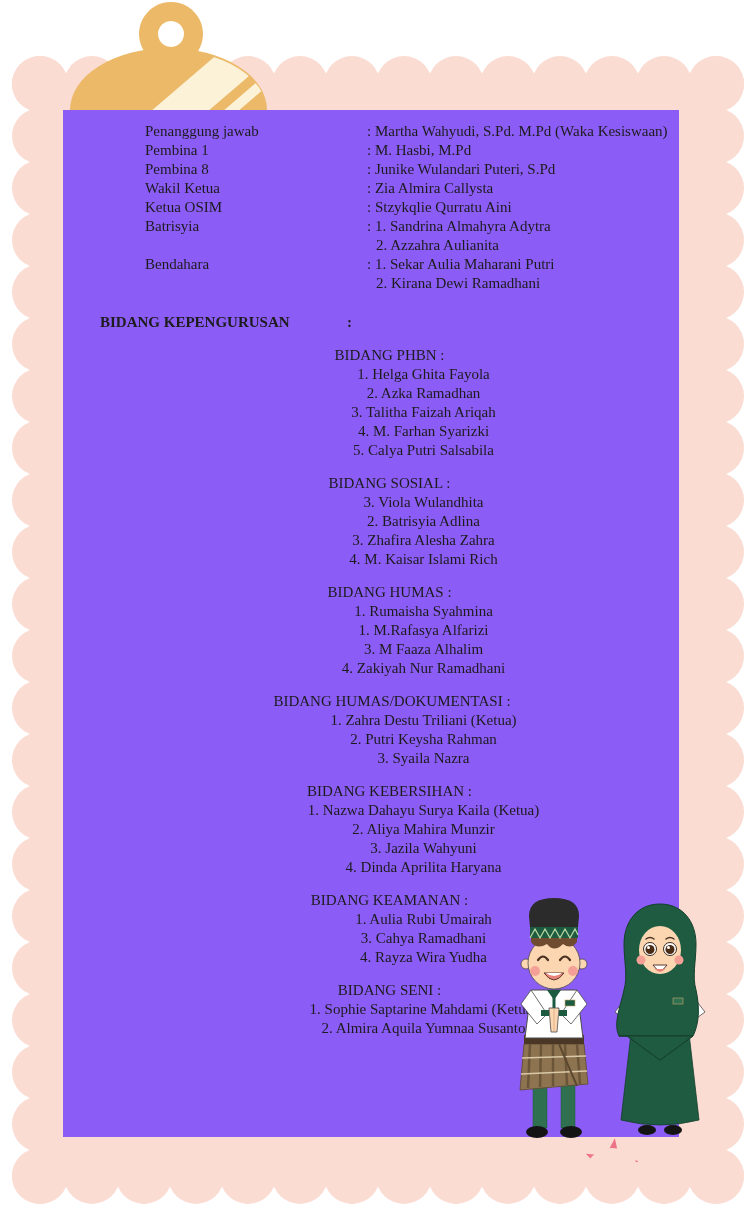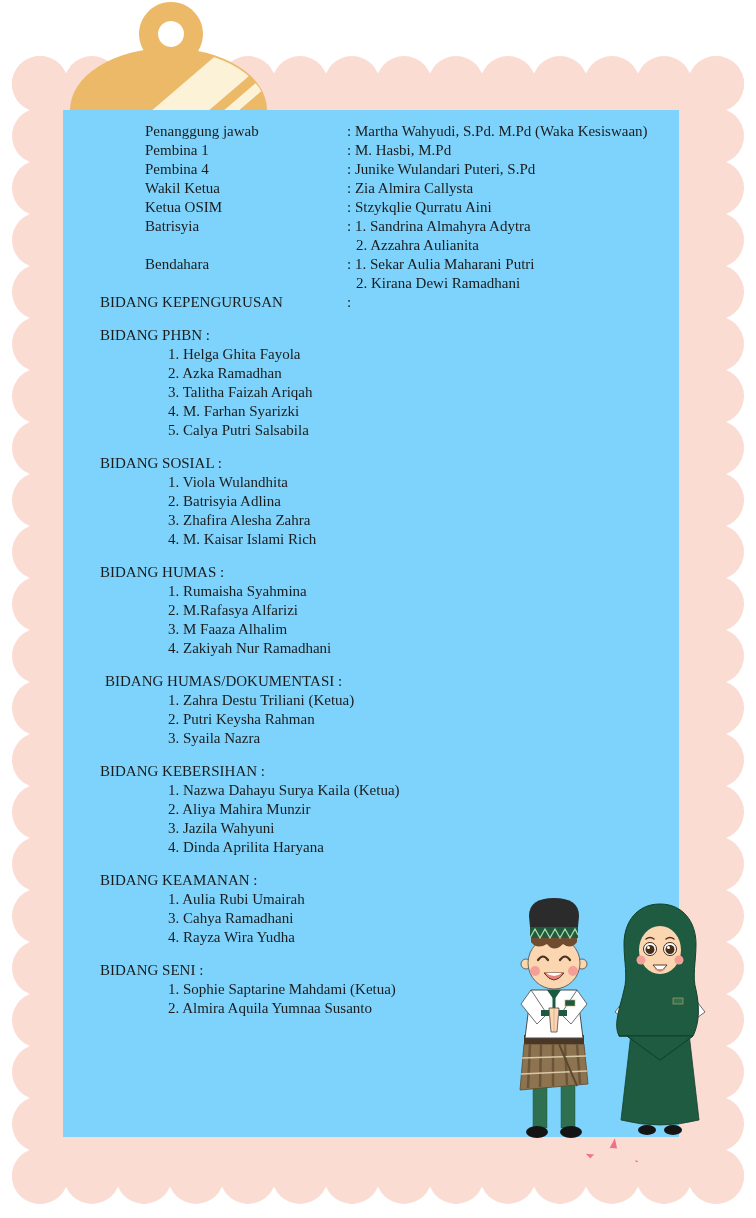--- a/index.html
+++ b/index.html
@@ -1,29 +1,29 @@
 <!DOCTYPE html>
 <html><head>
 <meta charset="utf-8">
 <style>
   html,body{margin:0;padding:0;background:#ffffff;}
   .page{position:relative;width:756px;height:1218px;background:#ffffff;overflow:hidden;
         font-family:"Liberation Serif","DejaVu Serif",serif;color:#1c1c1c;}
   .frame-svg{position:absolute;left:0;top:0;z-index:1;}
   .tag-svg{position:absolute;left:60px;top:0;z-index:2;}
-  .content-box{position:absolute;left:63px;top:110px;width:616px;height:1027px;background:#7dd3fc;
+  .content-box{position:absolute;left:63px;top:110px;width:616px;height:1027px;background:#8b5cf6;
                z-index:3;box-sizing:border-box;padding:12px 0 0 37px;font-size:15px;line-height:19px;}
   .officials{margin-left:45px;}
   .off-row{display:flex;}
   .off-label{width:202px;flex:none;}
-  .off-value{white-space:pre;}
+  .off-value{white-space:pre;margin-left:20px;}
   .off-value.cont{padding-left:9px;}
-  .kep-heading{display:flex;font-weight:normal;margin-top:0;}
+  .kep-heading{display:flex;font-weight:bold;margin-top:20px;}
   .kep-heading .t{width:247px;flex:none;}
-  .section{margin-top:14px;}
+  .section{margin-top:14px;text-align:center;}
   .section.indent .sec-title{padding-left:5px;}
   .members{margin-left:68px;}
   .chars-svg{position:absolute;left:497px;top:886px;z-index:4;}
 </style>
 </head>
 <body>
 
 <div class="page">
 
   <svg class="frame-svg" width="756" height="1218">
@@ -124,21 +124,21 @@
     <div class="officials">
       <div class="off-row">
           <span class="off-label">Penanggung jawab</span>
           <span class="off-value">: Martha Wahyudi, S.Pd. M.Pd (Waka Kesiswaan)</span>
         </div>
       <div class="off-row">
           <span class="off-label">Pembina 1</span>
           <span class="off-value">: M. Hasbi, M.Pd</span>
         </div>
       <div class="off-row">
-          <span class="off-label">Pembina 4</span>
+          <span class="off-label">Pembina 8</span>
           <span class="off-value">: Junike Wulandari Puteri, S.Pd</span>
         </div>
       <div class="off-row">
           <span class="off-label">Wakil Ketua</span>
           <span class="off-value">: Zia Almira Callysta</span>
         </div>
       <div class="off-row">
           <span class="off-label">Ketua OSIM</span>
           <span class="off-value">: Stzykqlie Qurratu Aini</span>
         </div>
@@ -172,32 +172,32 @@
         <div>2. Azka Ramadhan</div>
         <div>3. Talitha Faizah Ariqah</div>
         <div>4. M. Farhan Syarizki</div>
         <div>5. Calya Putri Salsabila</div>
       </div>
     </div>
 
     <div class="section">
       <div class="sec-title">BIDANG SOSIAL :</div>
       <div class="members">
-        <div>1. Viola Wulandhita</div>
+        <div>3. Viola Wulandhita</div>
         <div>2. Batrisyia Adlina</div>
         <div>3. Zhafira Alesha Zahra</div>
         <div>4. M. Kaisar Islami Rich</div>
       </div>
     </div>
 
     <div class="section">
       <div class="sec-title">BIDANG HUMAS :</div>
       <div class="members">
         <div>1. Rumaisha Syahmina</div>
-        <div>2. M.Rafasya Alfarizi</div>
+        <div>1. M.Rafasya Alfarizi</div>
         <div>3. M Faaza Alhalim</div>
         <div>4. Zakiyah Nur Ramadhani</div>
       </div>
     </div>
 
 
     <div class="section indent">
       <div class="sec-title">BIDANG HUMAS/DOKUMENTASI :</div>
       <div class="members">
         <div>1. Zahra Destu Triliani (Ketua)</div>

